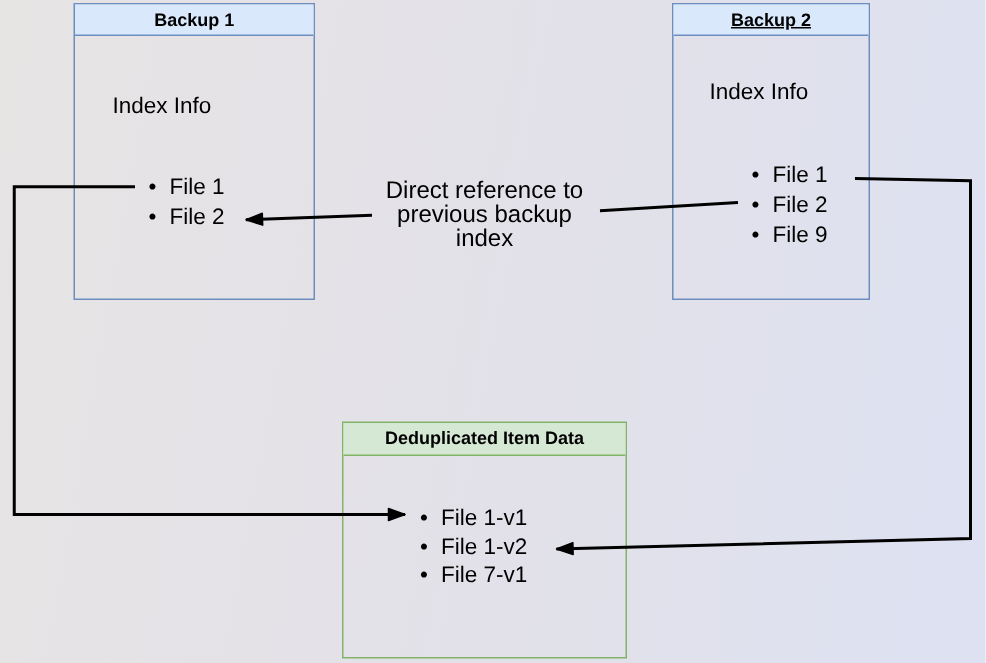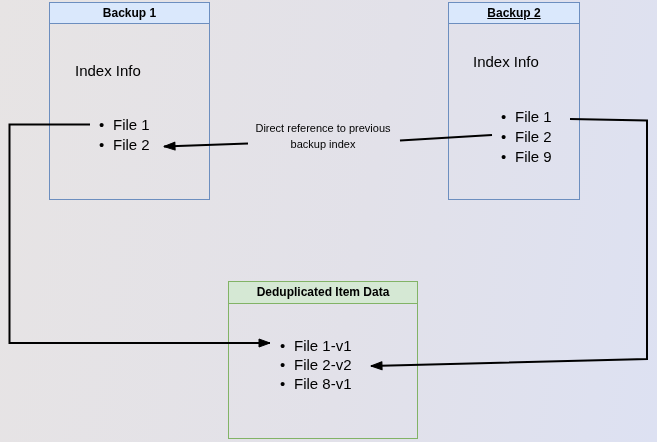--- a/index.html
+++ b/index.html
@@ -27,21 +27,21 @@
   #backup1-box{left:49px;top:2px;width:161px;height:198px;}
   #backup1-box .section-label{left:25px;top:59px;}
   #backup1-box ul.file-list{left:49px;top:112px;}
   #backup2-box{left:448px;top:2px;width:132px;height:198px;text-decoration:underline;}
   #backup2-box .section-label{left:24px;top:50px;}
   #backup2-box ul.file-list{left:52px;top:104px;}
   #dedup-box{left:228px;top:281px;width:190px;height:158px;}
   #dedup-box ul.file-list{left:51px;top:54px;}
   .annotation{
     position:absolute;left:250px;top:120px;width:146px;z-index:6;
-    font-size:11px;line-height:16px;text-align:center;
+    font-size:16px;line-height:16px;text-align:center;
   }
 </style>
 </head>
 <body>
 
 <div class="canvas">
 
   <svg class="connectors" width="657" height="442" viewBox="0 0 657 442">
     <defs>
       <marker id="arrowhead" markerUnits="userSpaceOnUse" markerWidth="14" markerHeight="12" refX="12" refY="5" orient="auto">
@@ -70,20 +70,20 @@
         <li>File 1</li>
         <li>File 2</li>
         <li>File 9</li>
       </ul>
   </div>
 
   <div class="box green" id="dedup-box">
     <div class="box-header">Deduplicated Item Data</div>
     <ul class="file-list">
         <li>File 1-v1</li>
-        <li>File 2-v2</li>
-        <li>File 8-v1</li>
+        <li>File 1-v2</li>
+        <li>File 7-v1</li>
       </ul>
   </div>
 
   <div class="annotation">Direct reference to previous backup index</div>
 
 </div>
 
 </body></html>

